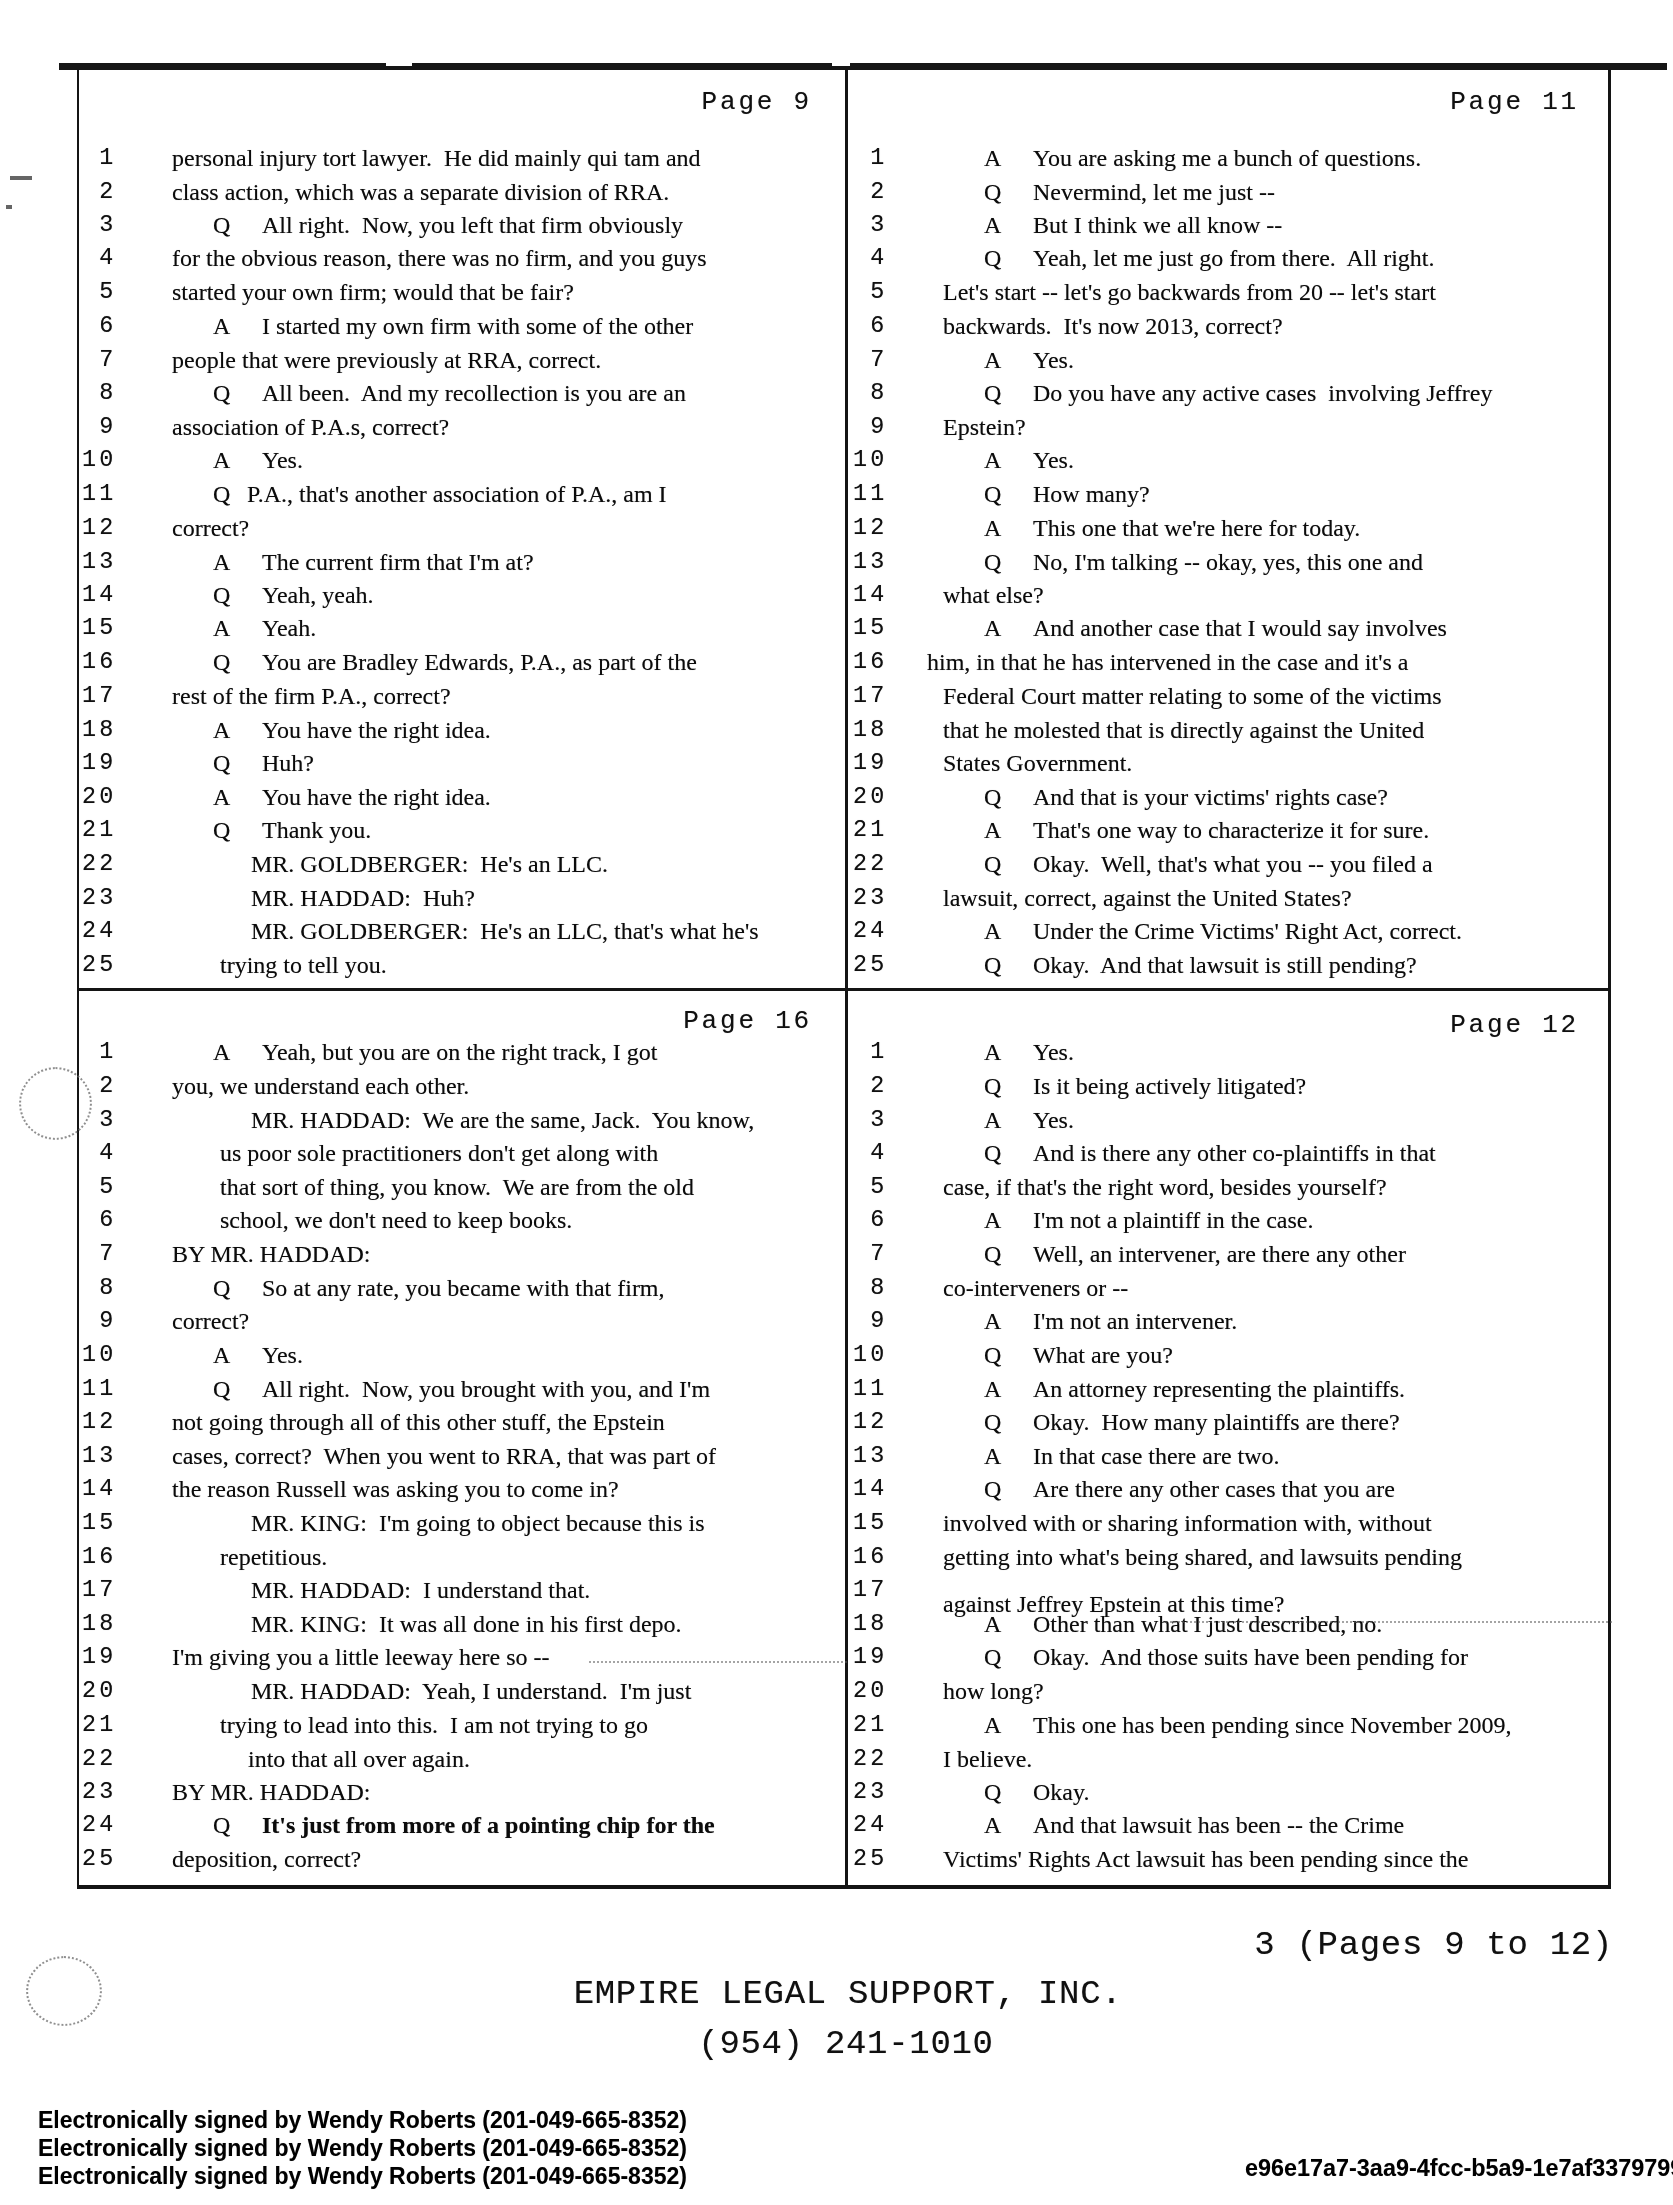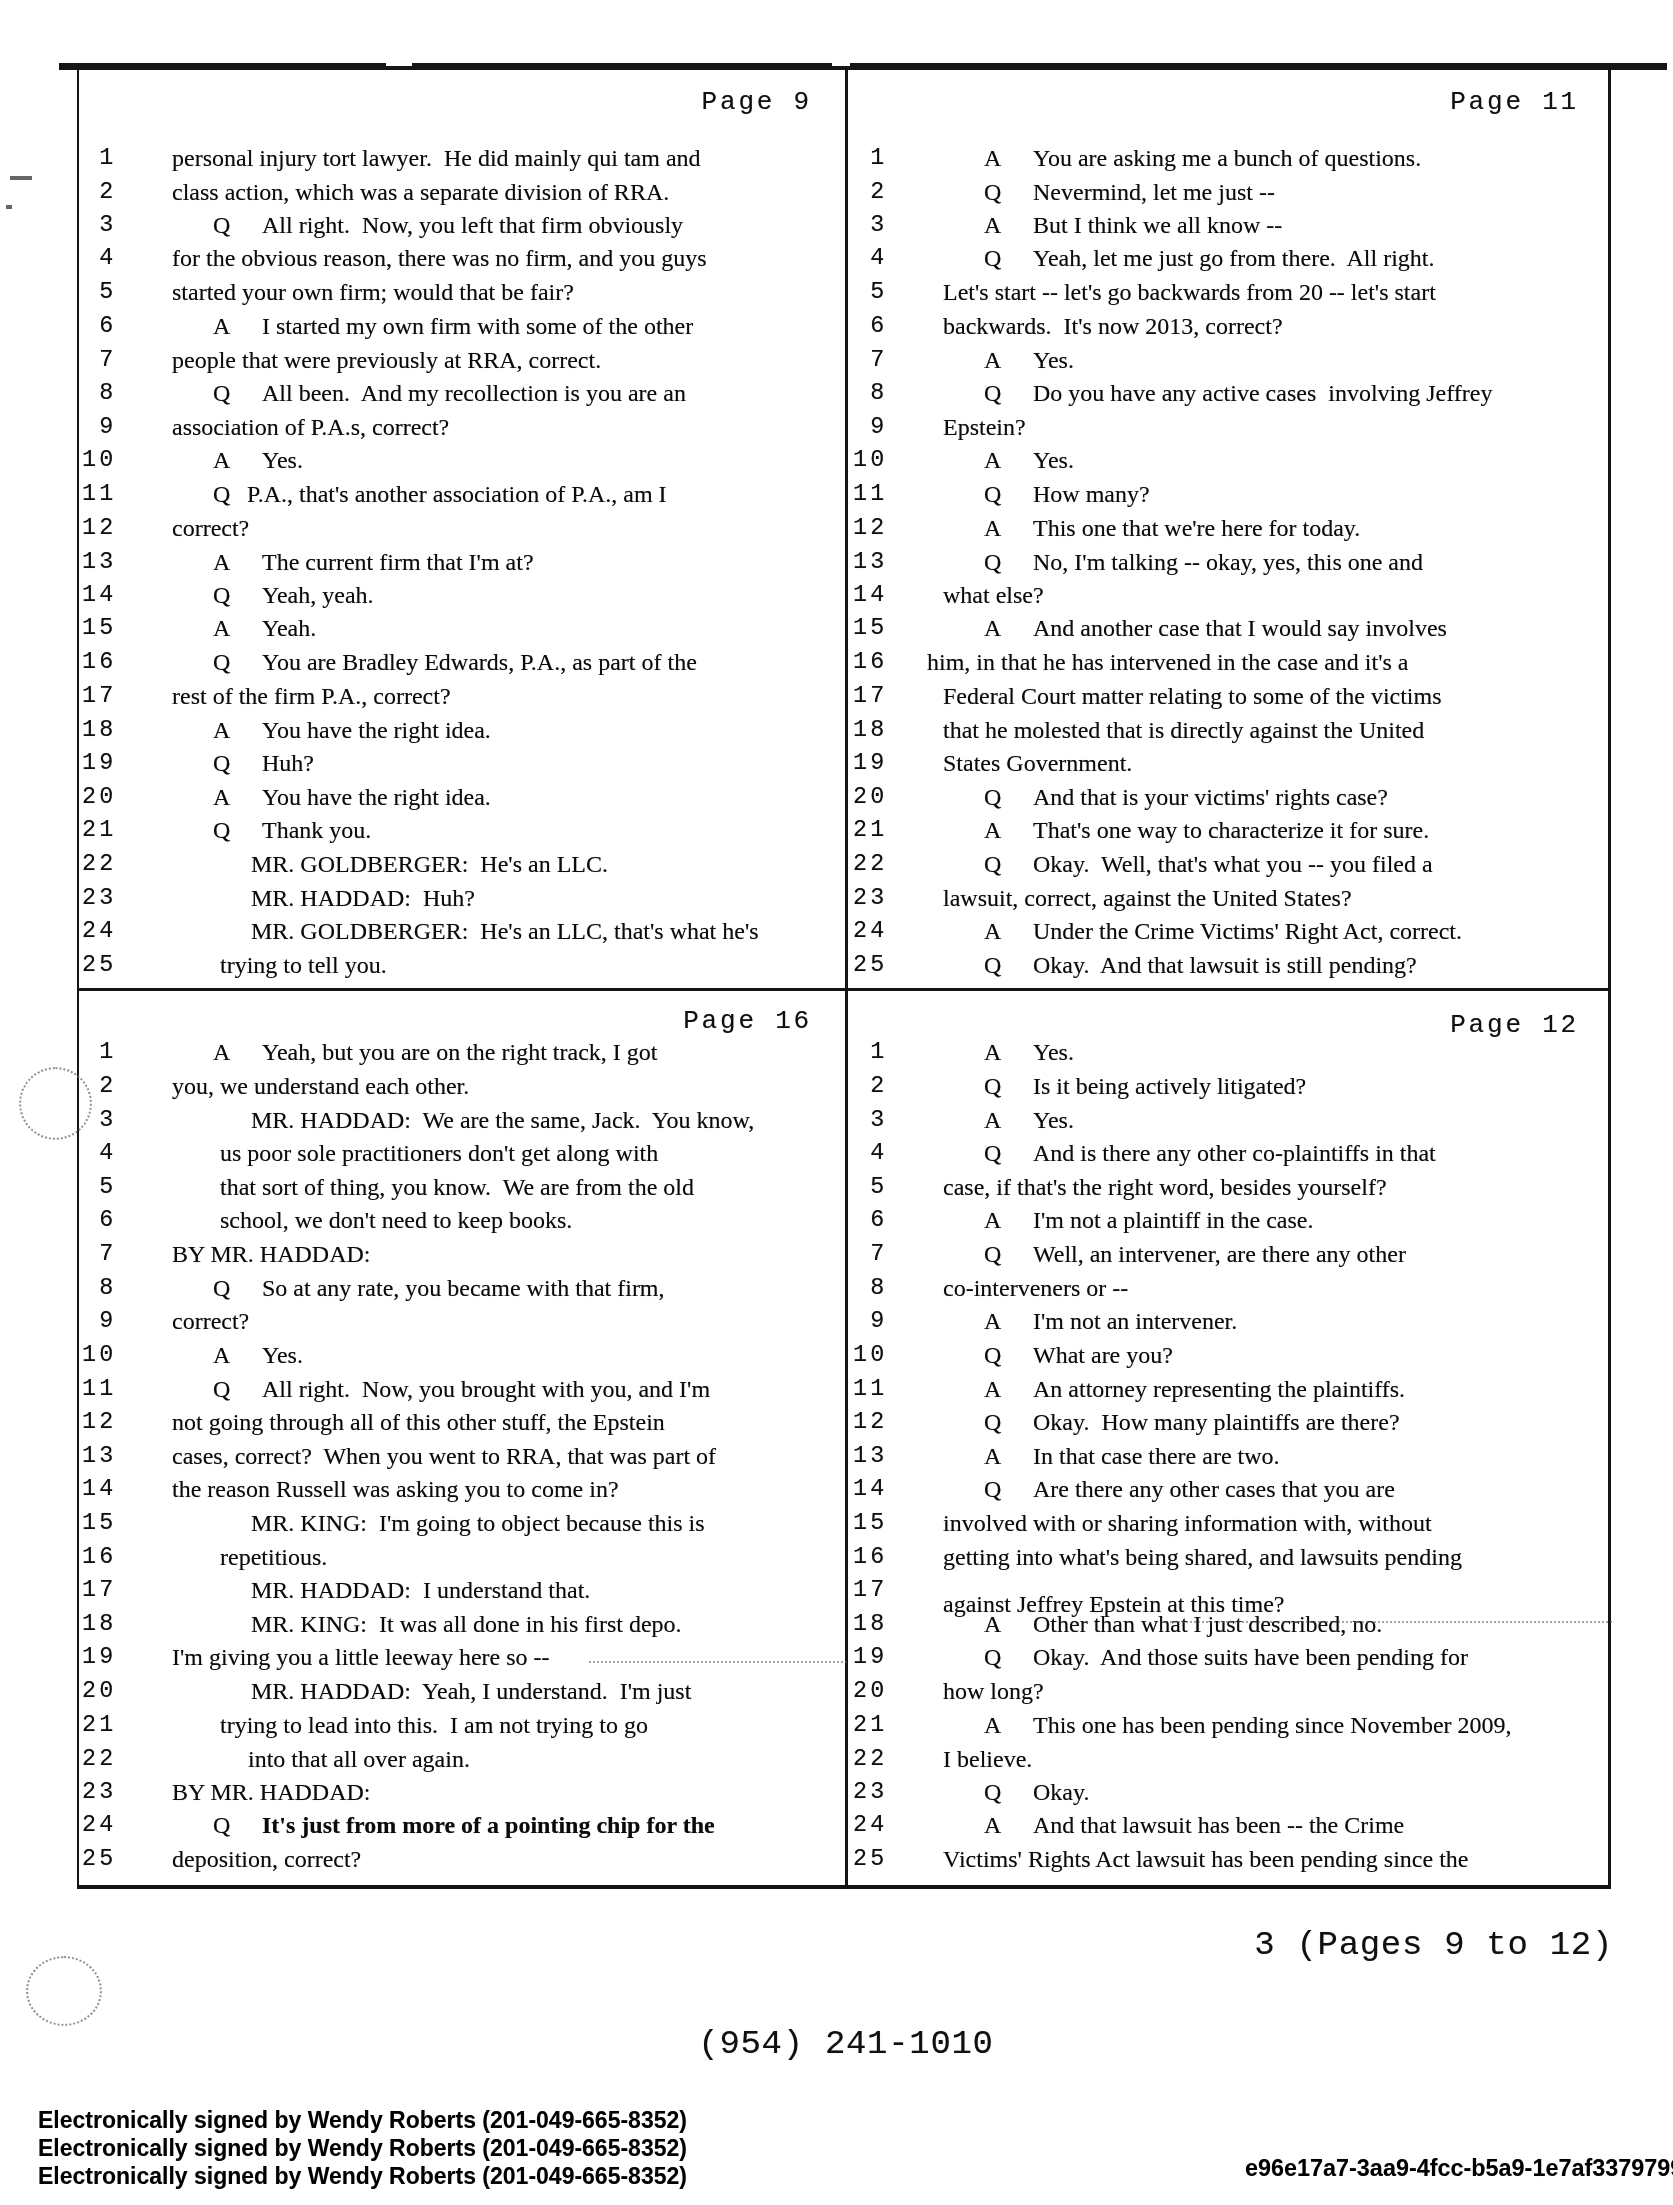--- a/index.html
+++ b/index.html
@@ -537,20 +537,21 @@
         <span class="lmark" style="left: 136px;">A</span>
         <span class="ltxt" style="left: 185px;">And that lawsuit has been -- the Crime</span>
       </div>
       <div class="trow" style="top: 855px;">
         <span class="lnum">25</span>
         <span class="ltxt" style="left: 95px;">Victims' Rights Act lawsuit has been pending since the</span>
       </div>
     </div>
 
   <div class="page-count">3 (Pages 9 to 12)</div>
+  <div class="company">EMPIRE LEGAL SUPPORT, INC.</div>
   <div class="phone">(954) 241-1010</div>
 
   <div class="sig" style="top:2107px;">Electronically signed by Wendy Roberts (201-049-665-8352)</div>
   <div class="sig" style="top:2135px;">Electronically signed by Wendy Roberts (201-049-665-8352)</div>
   <div class="sig" style="top:2163px;">Electronically signed by Wendy Roberts (201-049-665-8352)</div>
 
   <div class="doc-id">e96e17a7-3aa9-4fcc-b5a9-1e7af3379799</div>
 
   <div class="margin-dash" style="left:9.6px; top:176px; width:22px; height:4.1px;"></div>
   <div class="margin-dash" style="left:5.5px; top:205px; width:6.9px; height:4.1px;"></div>

